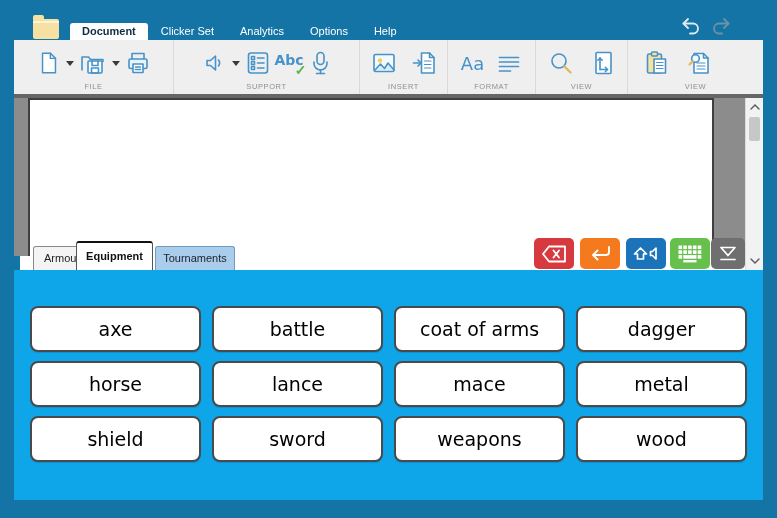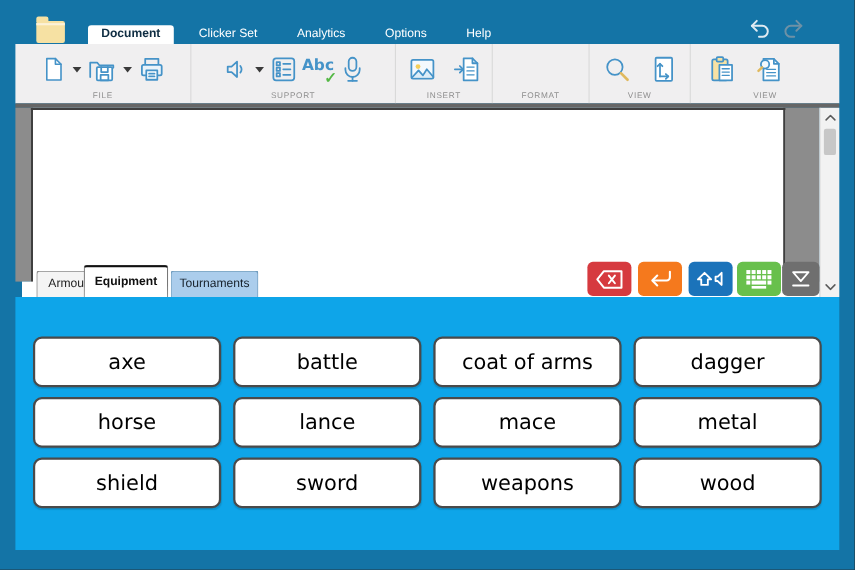--- a/index.html
+++ b/index.html
@@ -12,21 +12,21 @@
 
   
   .app-icon { position:absolute; left:33px; top:19px; width:26px; height:20px;
     background:#f6e1a3; border-radius:2px; }
   .app-icon::before { content:""; position:absolute; left:0; top:-4px; width:11px; height:5px;
     background:#f6e1a3; border-radius:2px 2px 0 0; }
   .app-icon::after { content:""; position:absolute; left:0; top:2px; width:26px; height:2px;
     background:#fcf2d8; }
 
   .menu { position:absolute; left:70px; top:23px; height:17px; display:flex; align-items:stretch; }
-  .menu-item { color:#fff; font-size:11px; line-height:17px; padding:0 13px; cursor:default;margin-left:10px; }
+  .menu-item { color:#fff; font-size:11px; line-height:17px; padding:0 13px; cursor:default; }
   .menu-item.active {
     background:#fff; color:#0f2d42; font-weight:bold; border-radius:3px 3px 0 0; padding:0 12px;
   }
 
   .history { position:absolute; right:45px; top:17px; display:flex; gap:8px; }
   .history svg { display:block; }
 
   
   .ribbon { position:absolute; left:14px; top:40px; width:749px; height:54px;
     background:#f0eff0; display:flex; }
@@ -201,20 +201,30 @@
             <path d="M13.5 11h6.5M13.5 14.5h6.5M13.5 18h6.5" stroke-width="1.2"></path>
             <path d="M2.5 13h7"></path>
               <path d="M7 10l3 3-3 3"></path>
           </svg>
         </span>
       </div>
       <div class="glabel">INSERT</div>
     </div>
 
     <div class="rgroup sep" style="width:88px">
+      <div class="icons" style="gap:12px">
+        <span class="ricon">
+          <span class="aa-text">Aa</span>
+        </span>
+        <span class="ricon">
+          <svg width="26" height="26" viewBox="0 0 26 26" fill="none" stroke="#4593c8" stroke-width="1.7" stroke-linecap="round">
+            <path d="M3.5 7.5h19M3.5 12h19M3.5 16.5h19M3.5 21h11"></path>
+          </svg>
+        </span>
+      </div>
       <div class="glabel">FORMAT</div>
     </div>
 
     <div class="rgroup sep" style="width:92px">
       <div class="icons" style="gap:16px">
         <span class="ricon">
           <svg width="26" height="26" viewBox="0 0 26 26" fill="none" stroke="#4593c8" stroke-width="1.6" stroke-linecap="round">
             <circle cx="11" cy="11" r="7"></circle>
               <path d="M16.5 16.5l6 6" stroke="#e0b95e" stroke-width="2.4"></path>
           </svg>

